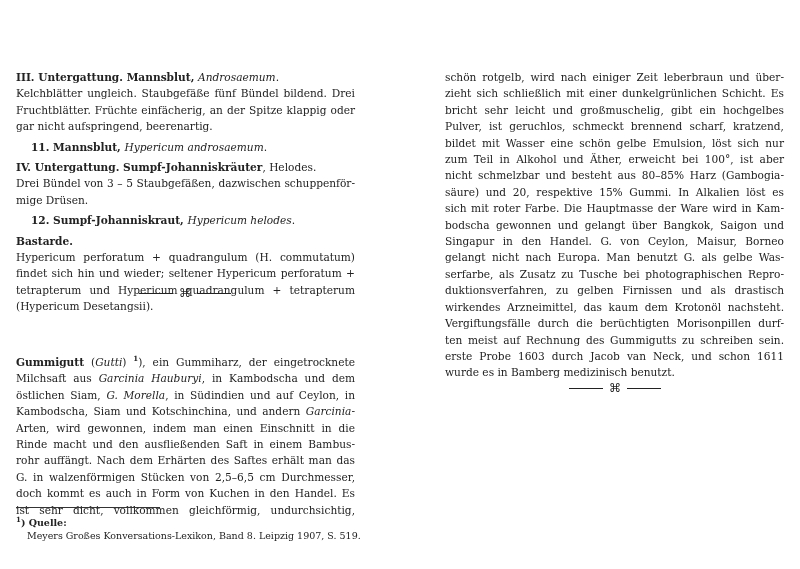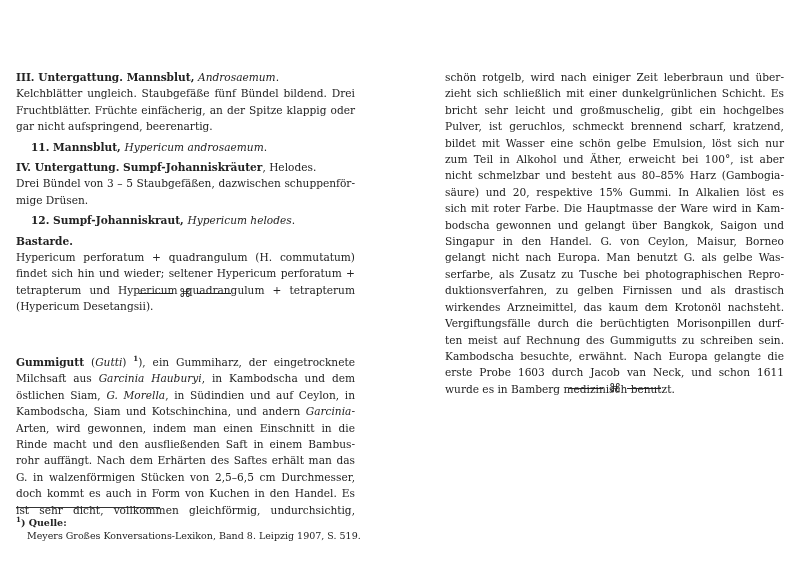--- a/index.html
+++ b/index.html
@@ -82,21 +82,20 @@
   <span class="line">säure) und 20, respektive 15% Gummi. In Alkalien löst es</span>
   <span class="line">sich mit roter Farbe. Die Hauptmasse der Ware wird in Kam-</span>
   <span class="line">bodscha gewonnen und gelangt über Bangkok, Saigon und</span>
   <span class="line">Singapur in den Handel. G. von Ceylon, Maisur, Borneo</span>
   <span class="line">gelangt nicht nach Europa. Man benutzt G. als gelbe Was-</span>
   <span class="line">serfarbe, als Zusatz zu Tusche bei photographischen Repro-</span>
   <span class="line">duktionsverfahren, zu gelben Firnissen und als drastisch</span>
   <span class="line">wirkendes Arzneimittel, das kaum dem Krotonöl nachsteht.</span>
   <span class="line">Vergiftungsfälle durch die berüchtigten Morisonpillen durf-</span>
   <span class="line">ten meist auf Rechnung des Gummigutts zu schreiben sein.</span>
-  <span class="line">Kambodscha besuchte, erwähnt. Nach Europa gelangte die</span>
   <span class="line">erste Probe 1603 durch Jacob van Neck, und schon 1611</span>
   <span class="line last">wurde es in Bamberg medizinisch benutzt.</span>
 </div>
 
 <div class="sep" style="left:569px; top:381px;">
   <span class="rule"></span>
   <span>⌘</span>
   <span class="rule"></span>
 </div>
 

